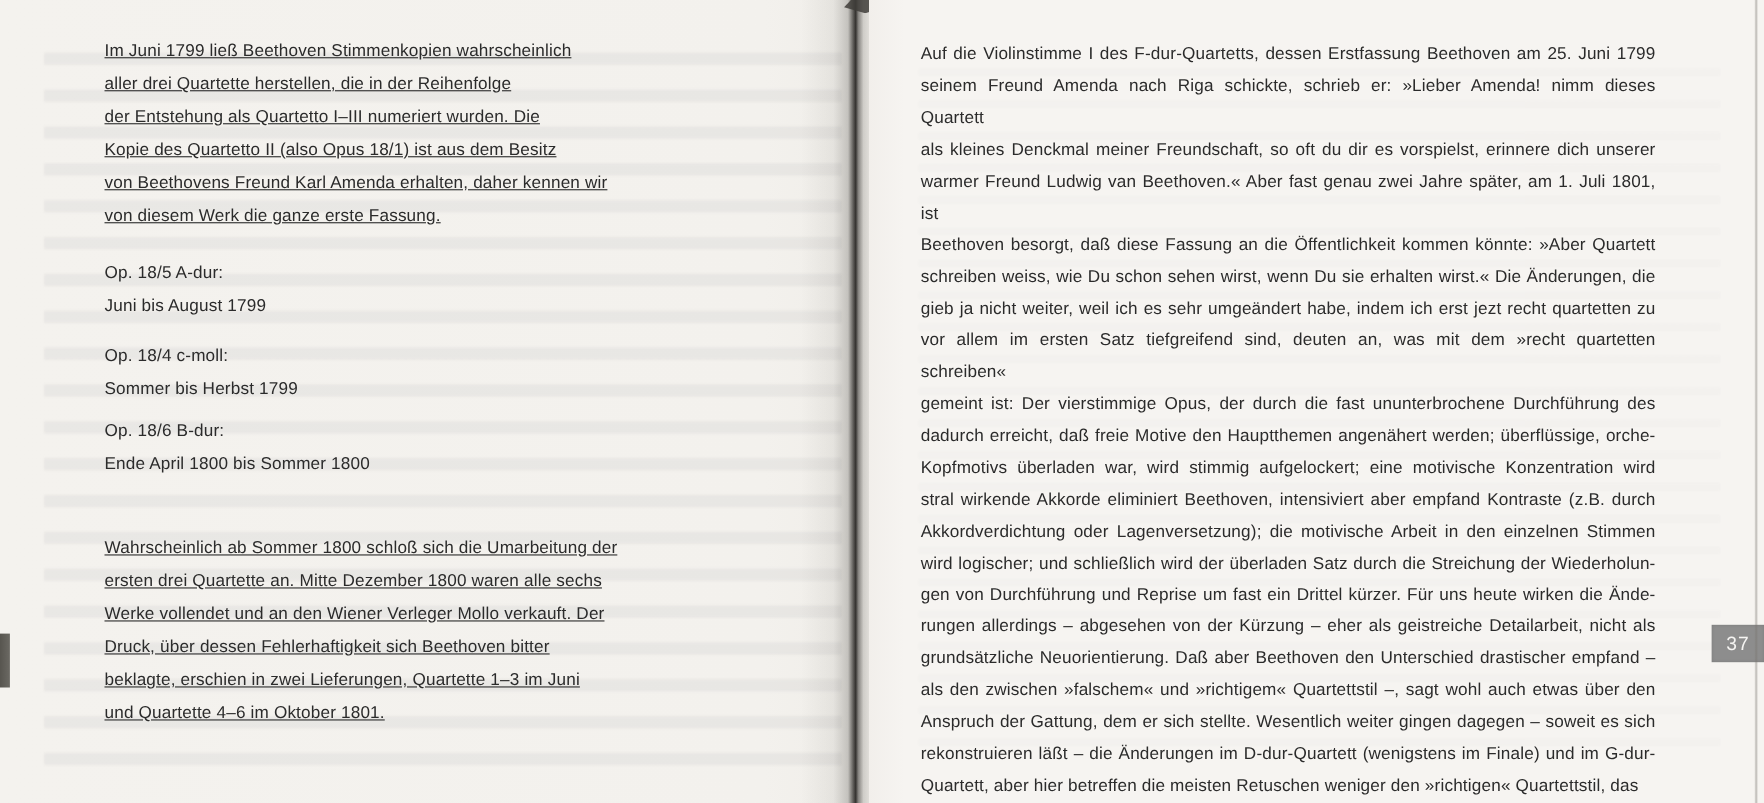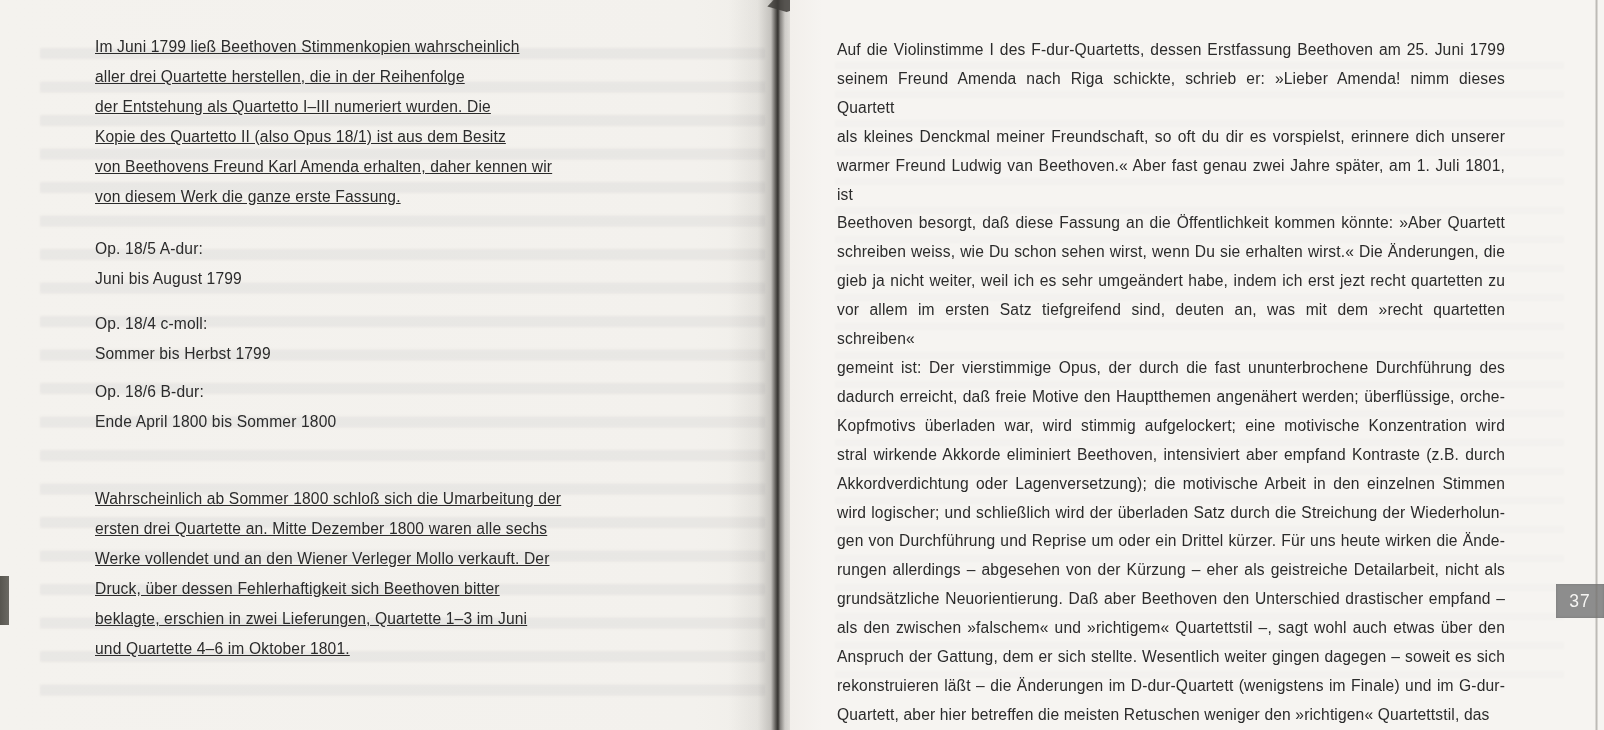--- a/index.html
+++ b/index.html
@@ -45,21 +45,21 @@
       rgba(45,43,40,0.55) 67%,
       rgba(60,58,55,0.18) 73%,
       rgba(60,58,55,0.05) 82%,
       rgba(60,58,55,0) 100%);}
   .gutter-notch{position:absolute;left:758px;top:0;width:52px;height:12px;background:#403d3a;
     clip-path:polygon(30% 0,100% 0,100% 40%,55% 100%,18% 55%);opacity:.85;}
 
   .edge-tab{position:absolute;left:0;top:576px;width:9px;height:49px;
     background:linear-gradient(to right,#57554f,#6b6963);}
 
-  .pagenum{position:absolute;left:766px;top:584px;width:48px;height:34px;
+  .pagenum{position:absolute;left:766px;top:568px;width:48px;height:34px;
     display:flex;align-items:center;justify-content:center;
     color:#f5f4f2;font-size:17.5px;letter-spacing:1px;
     box-shadow:inset 0 0 3px rgba(0,0,0,0.15);}
   .page-edge-line{position:absolute;left:805px;top:0;width:3px;height:730px;
     background:linear-gradient(to right,rgba(120,116,110,0.1),rgba(120,116,110,0.45),rgba(120,116,110,0.12));}
 </style>
 </head>
 <body>
 
 <div class="page left">
@@ -115,21 +115,21 @@
       <div class="line">Beethoven besorgt, daß diese Fassung an die Öffentlichkeit kommen könnte: »Aber Quartett</div>
       <div class="line">schreiben weiss, wie Du schon sehen wirst, wenn Du sie erhalten wirst.« Die Änderungen, die</div>
       <div class="line">gieb ja nicht weiter, weil ich es sehr umgeändert habe, indem ich erst jezt recht quartetten zu</div>
       <div class="line">vor allem im ersten Satz tiefgreifend sind, deuten an, was mit dem »recht quartetten schreiben«</div>
       <div class="line">gemeint ist: Der vierstimmige Opus, der durch die fast ununterbrochene Durchführung des</div>
       <div class="line">dadurch erreicht, daß freie Motive den Hauptthemen angenähert werden; überflüssige, orche-</div>
       <div class="line">Kopfmotivs überladen war, wird stimmig aufgelockert; eine motivische Konzentration wird</div>
       <div class="line">stral wirkende Akkorde eliminiert Beethoven, intensiviert aber empfand Kontraste (z.B. durch</div>
       <div class="line">Akkordverdichtung oder Lagenversetzung); die motivische Arbeit in den einzelnen Stimmen</div>
       <div class="line">wird logischer; und schließlich wird der überladen Satz durch die Streichung der Wiederholun-</div>
-      <div class="line">gen von Durchführung und Reprise um oder ein Drittel kürzer. Für uns heute wirken die Ände-</div>
+      <div class="line">gen von Durchführung und Reprise um fast ein Drittel kürzer. Für uns heute wirken die Ände-</div>
       <div class="line">rungen allerdings – abgesehen von der Kürzung – eher als geistreiche Detailarbeit, nicht als</div>
       <div class="line">grundsätzliche Neuorientierung. Daß aber Beethoven den Unterschied drastischer empfand –</div>
       <div class="line">als den zwischen »falschem« und »richtigem« Quartettstil –, sagt wohl auch etwas über den</div>
       <div class="line">Anspruch der Gattung, dem er sich stellte. Wesentlich weiter gingen dagegen – soweit es sich</div>
       <div class="line">rekonstruieren läßt – die Änderungen im D-dur-Quartett (wenigstens im Finale) und im G-dur-</div>
       <div class="line last">Quartett, aber hier betreffen die meisten Retuschen weniger den »richtigen« Quartettstil, das</div>
     </div>
 
   <div class="pagenum" style="background: rgb(141, 141, 141);">
     <span>37</span>

